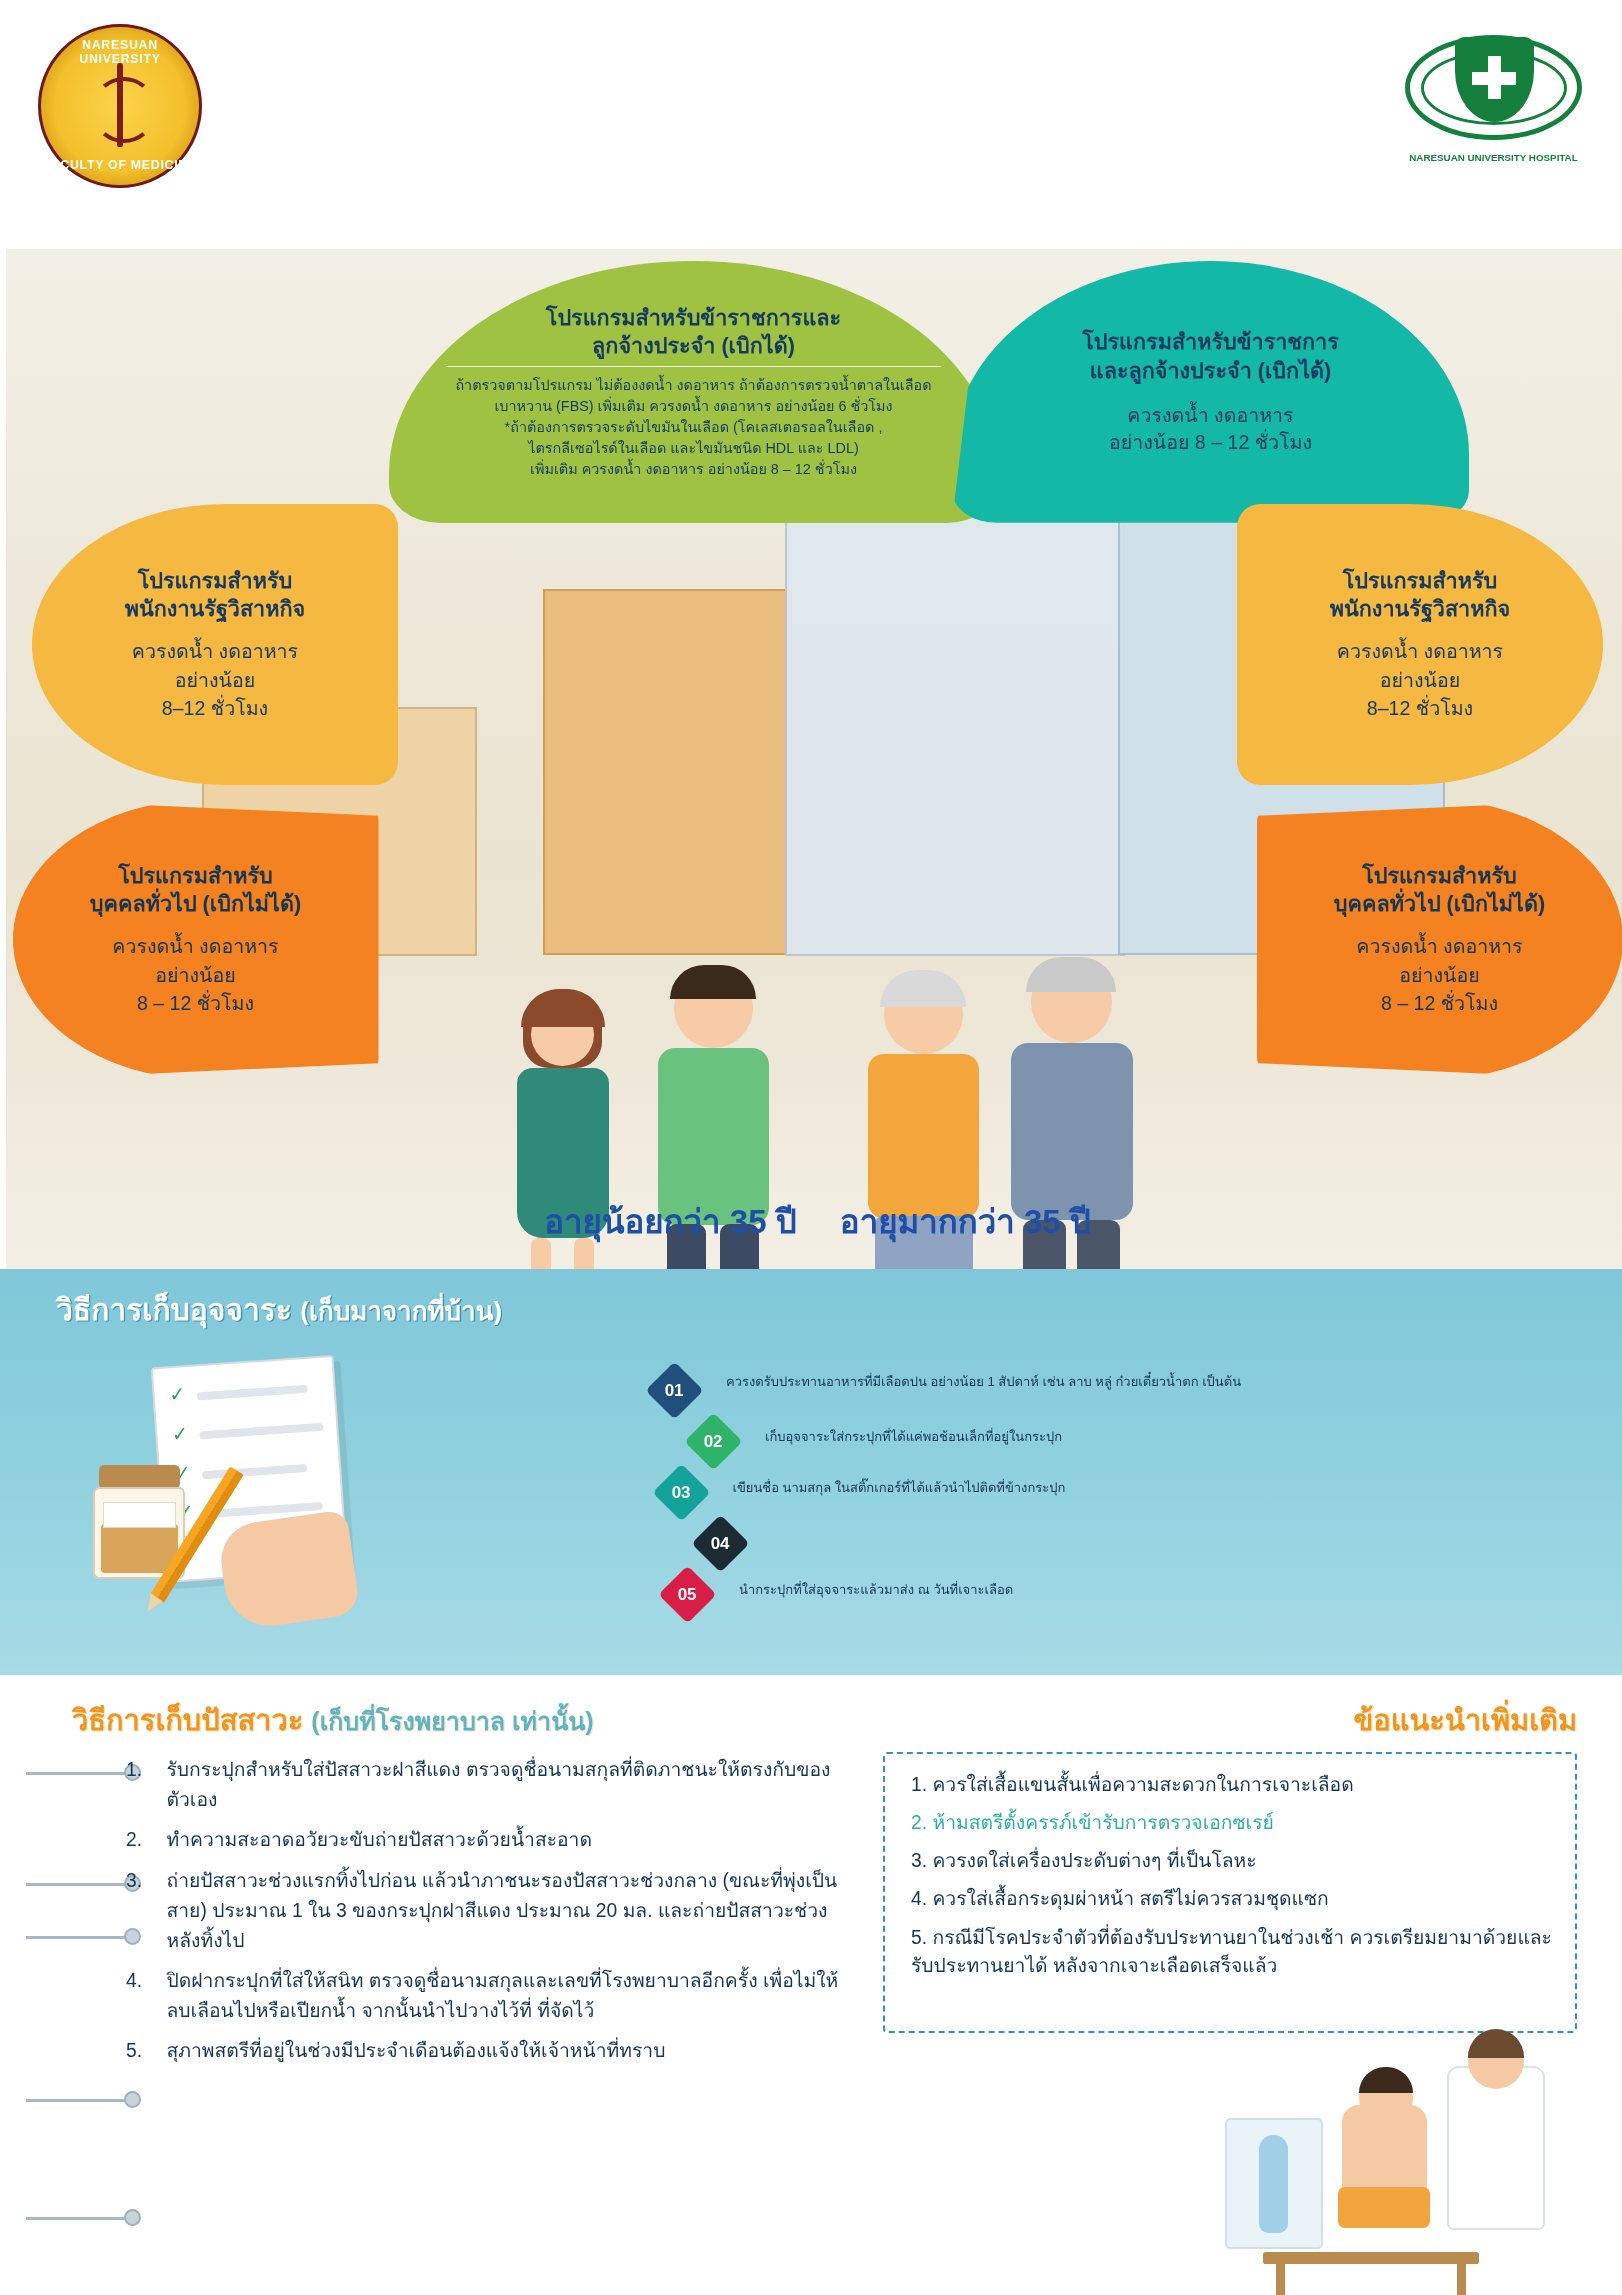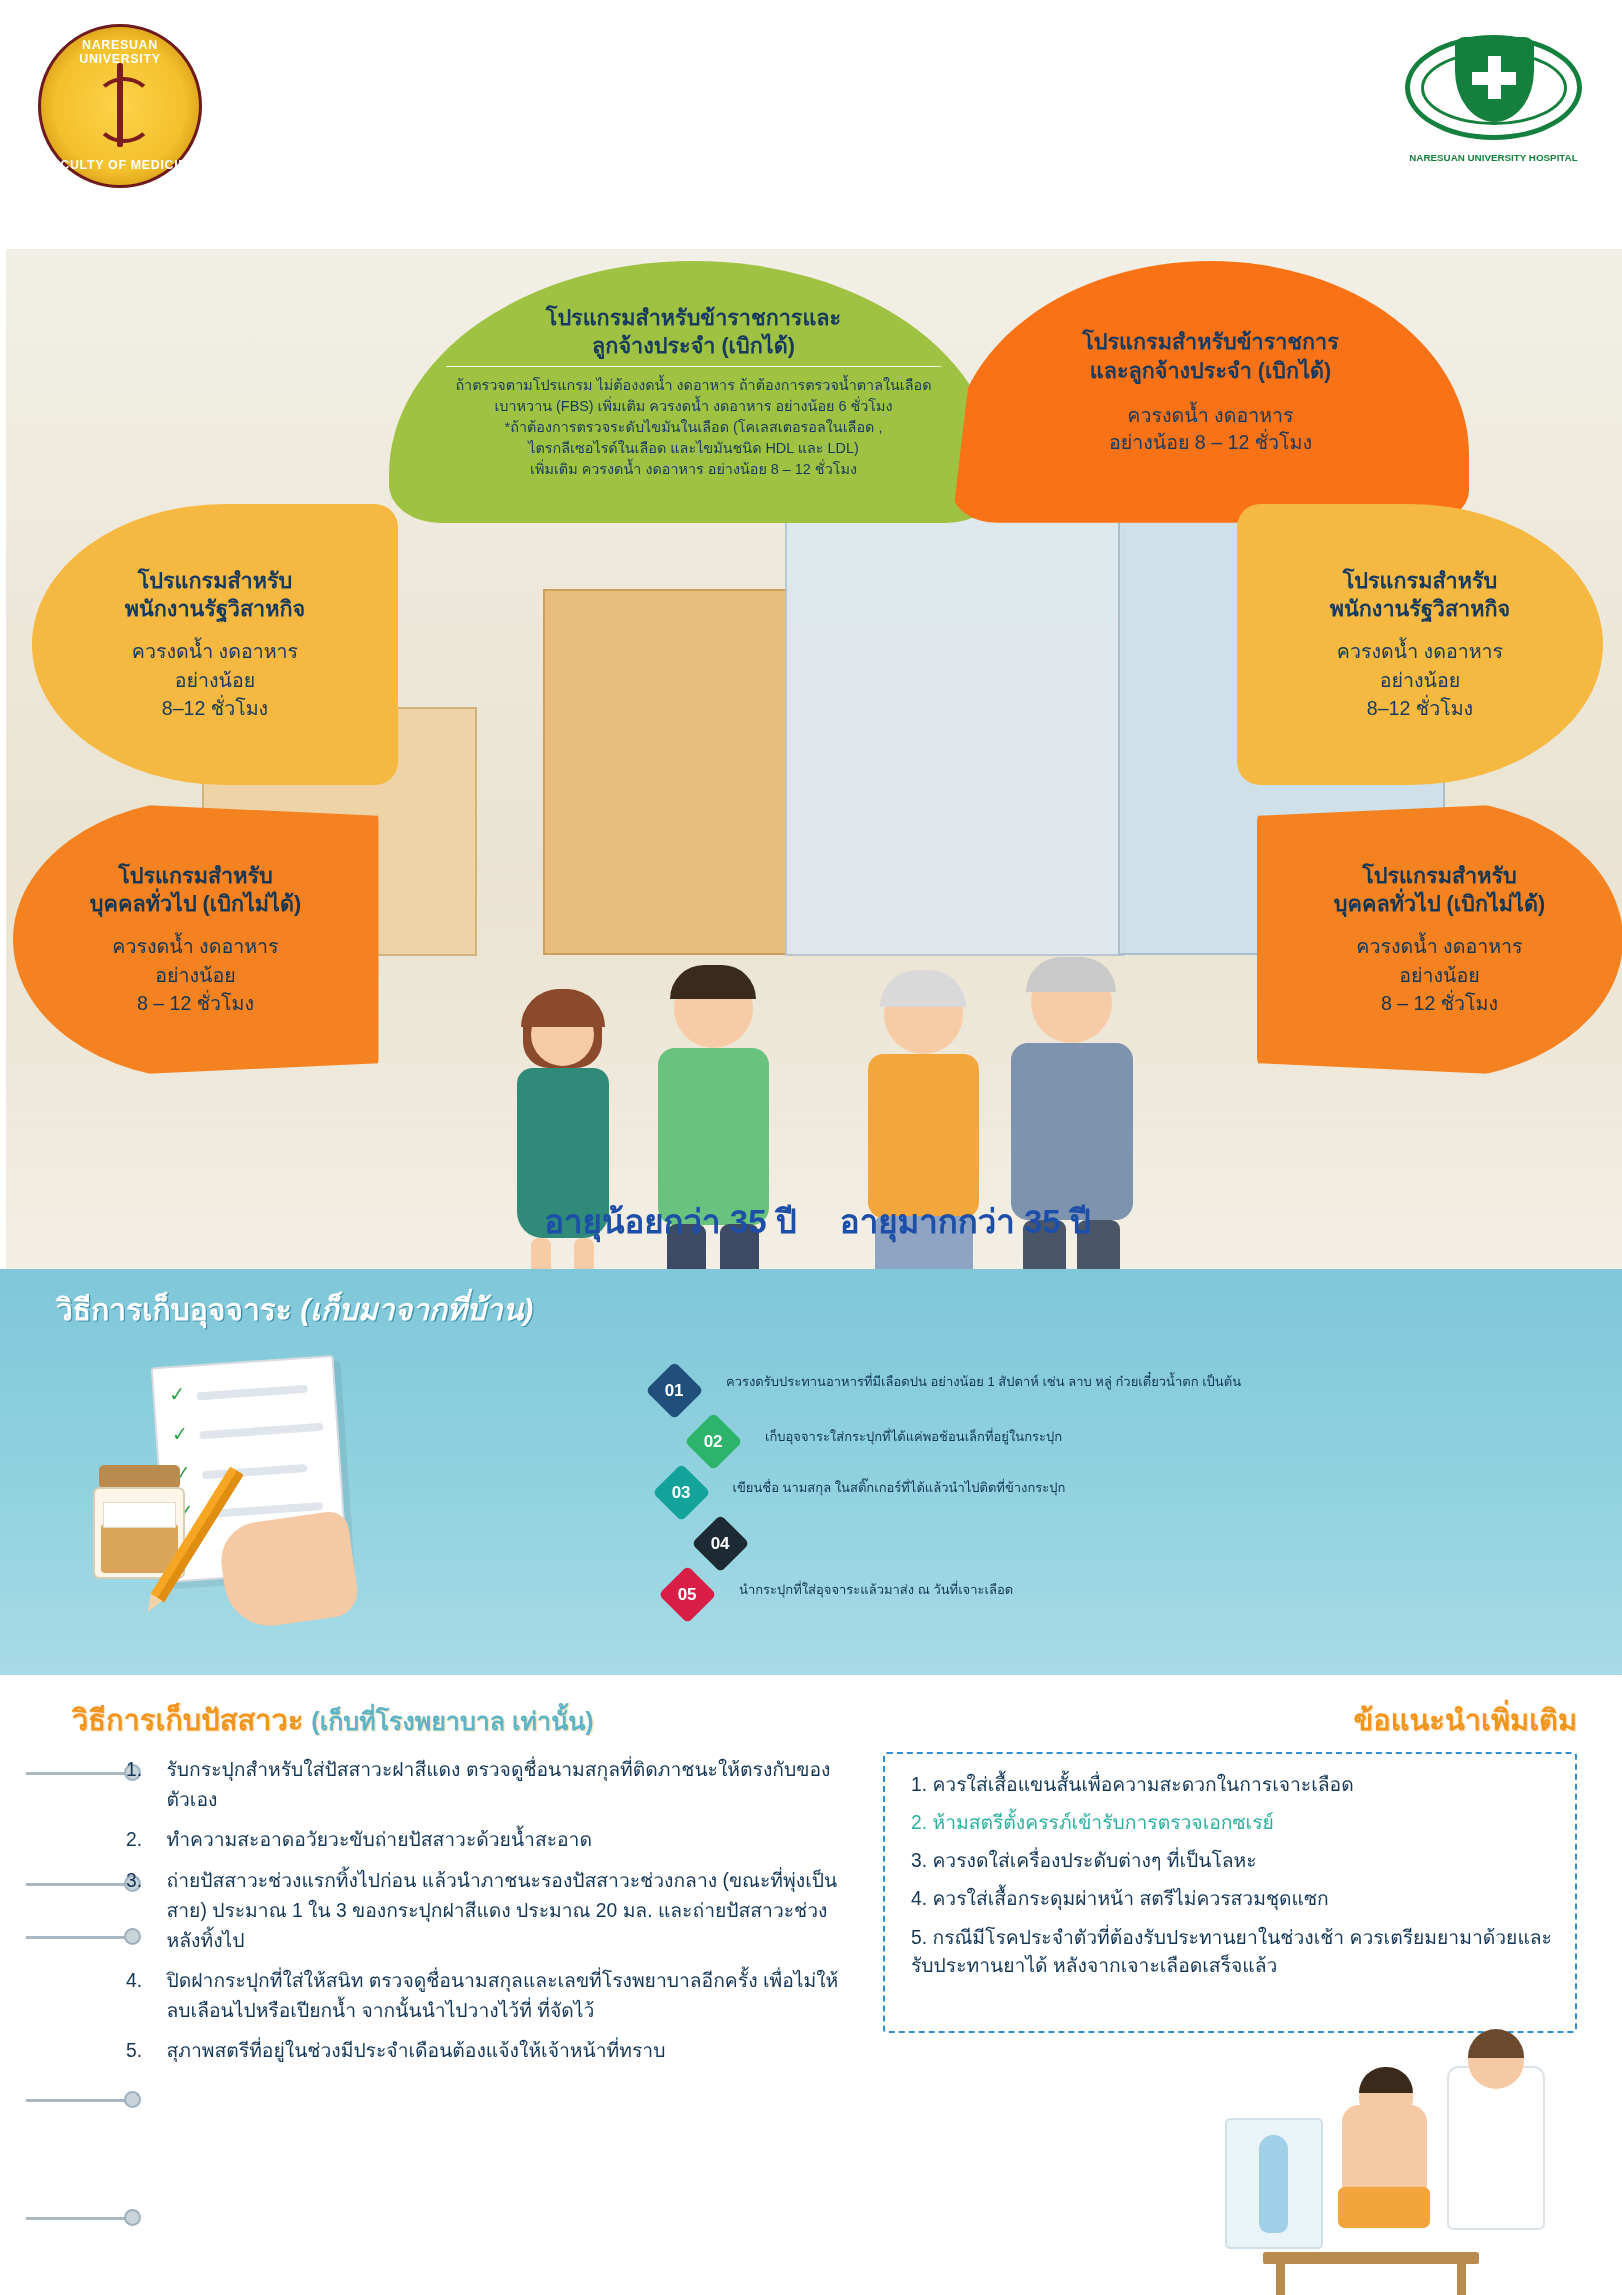--- a/index.html
+++ b/index.html
@@ -107,21 +107,21 @@
   .arc-top-left {
     left: 383px; top: 11.8px; width: 609px; height: 262px;
     background: #9fc242;
     border-radius: 308px 308px 52px 52px / 216px 216px 39px 39px;
   }
   .arc-top-left .arc-title { font-size: 21.6px; }
   .arc-top-left .arc-body { font-size: 14.4px; }
 
   .arc-top-right {
     left: 946px; top: 11.8px; width: 517px; height: 262px;
-    background: #f97316;
+    background: #14b8a6;
     border-radius: 262px 262px 46px 46px / 196px 196px 33px 33px;
     clip-path: polygon(6% 0, 100% 0, 100% 100%, 0 100%);
   }
   .arc-top-right .arc-title { font-size: 21.6px; line-height: 1.35; }
   .arc-top-right .arc-body { font-size: 19.6px; margin-top: 17px; line-height: 1.4; }
 
   .arc-mid-left {
     left: 26px; top: 255px; width: 366px; height: 281px;
     background: #f5b841;
     border-radius: 216px 26px 26px 216px / 157px 26px 26px 157px;
@@ -154,21 +154,21 @@
 
   
   .stool {
     position: absolute; left: 0; top: 1269px; width: 1623px; height: 406px;
     background: linear-gradient(180deg, #7fc7d9 0%, #92d2df 55%, #a7dbe6 100%);
   }
   .stool-head {
     position: absolute; left: 56px; top: 17px; font-size: 30px; font-weight: bold; color: #fff;
     text-shadow: 1.3px 1.3px 0 #3f93ad;
   }
-  .stool-head .sub { color: #fff; font-size: 30px; font-style: italic; }
+  .stool-head .sub { color: #fff; font-size: 26px; }
   .stool-illus { position: absolute; left: 79px; top: 85px; width: 275px; height: 275px; }
   .paper { position: absolute; left: 79px; top: 6.5px; width: 183px; height: 216px;
      background: #fff; border: 2px solid #d6dbe0; border-radius: 3.9px;
      box-shadow: 6.5px 6.5px 0 rgba(0,0,0,.07); transform: rotate(-4deg); }
   .paper .ln { position: absolute; left: 42px; height: 7.9px; background: #dfe5ea; border-radius: 3.9px; }
   .paper .chk { position: absolute; left: 14.4px; width: 18.3px; height: 18.3px; color: #25a244; font-size: 19.6px; line-height: 17px; }
   .jar { position: absolute; left: 14.4px; top: 111px; width: 92px; height: 115px; }
   .jar .lid { position: absolute; left: 5.2px; top: 0; width: 81px; height: 23.6px; background: #b98b4e; border-radius: 5.2px; }
   .jar .body { position: absolute; left: 0; top: 22px; width: 92px; height: 92px; background: #fdf6e8; border: 2px solid #d9cdb4; border-radius: 6.5px; }
   .jar .body:before { content:""; position:absolute; left:5.2px; top:35px; right:5.2px; bottom:3.9px; background:#d8a55a; border-radius:3.9px; }

